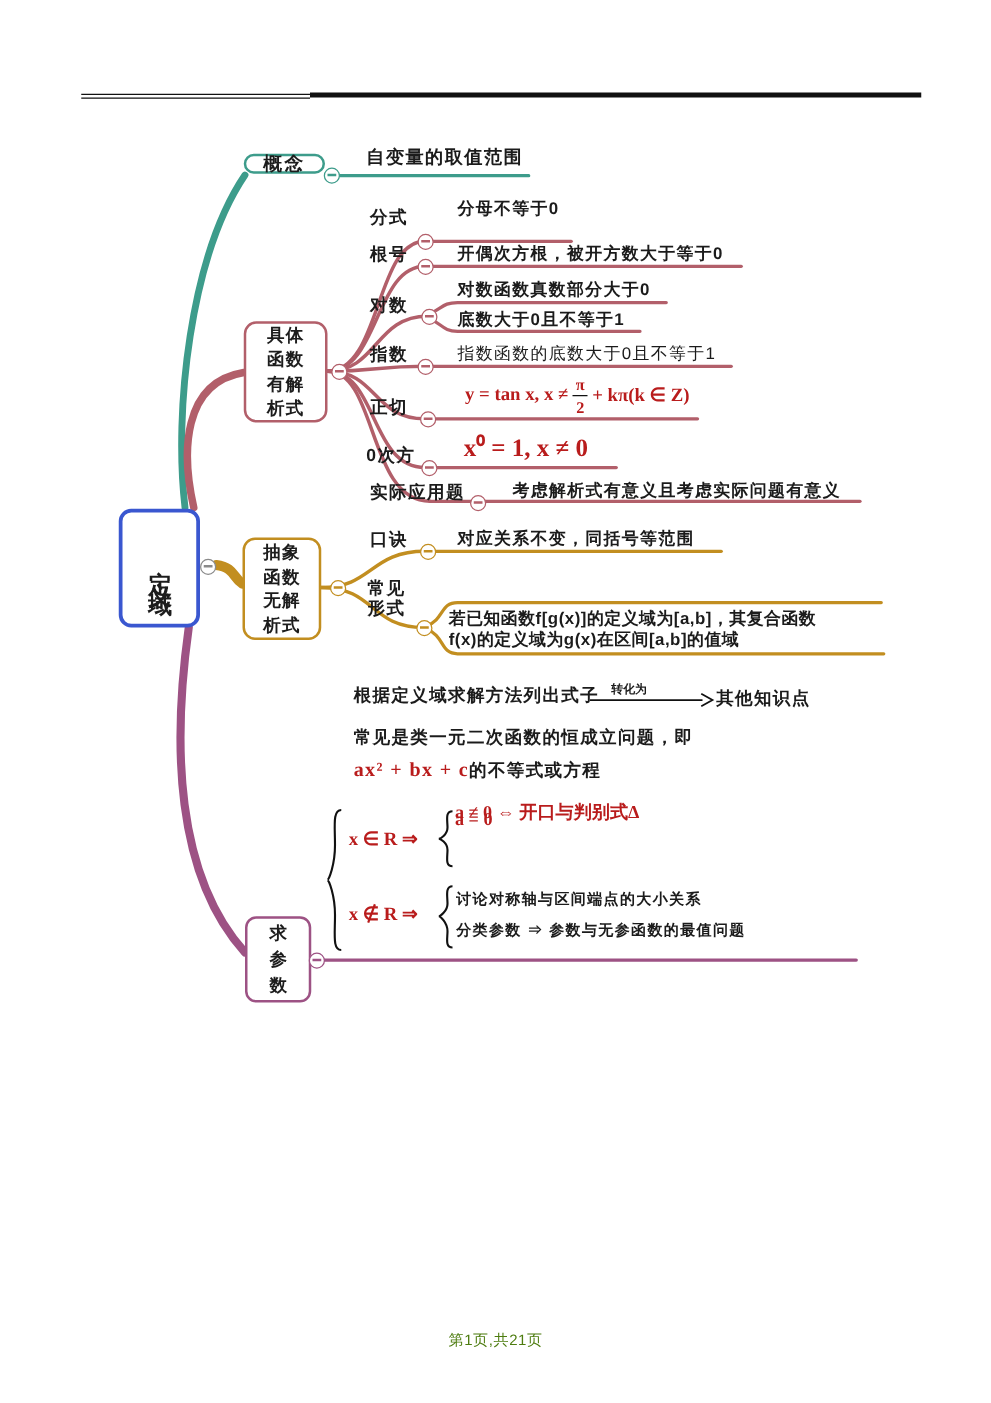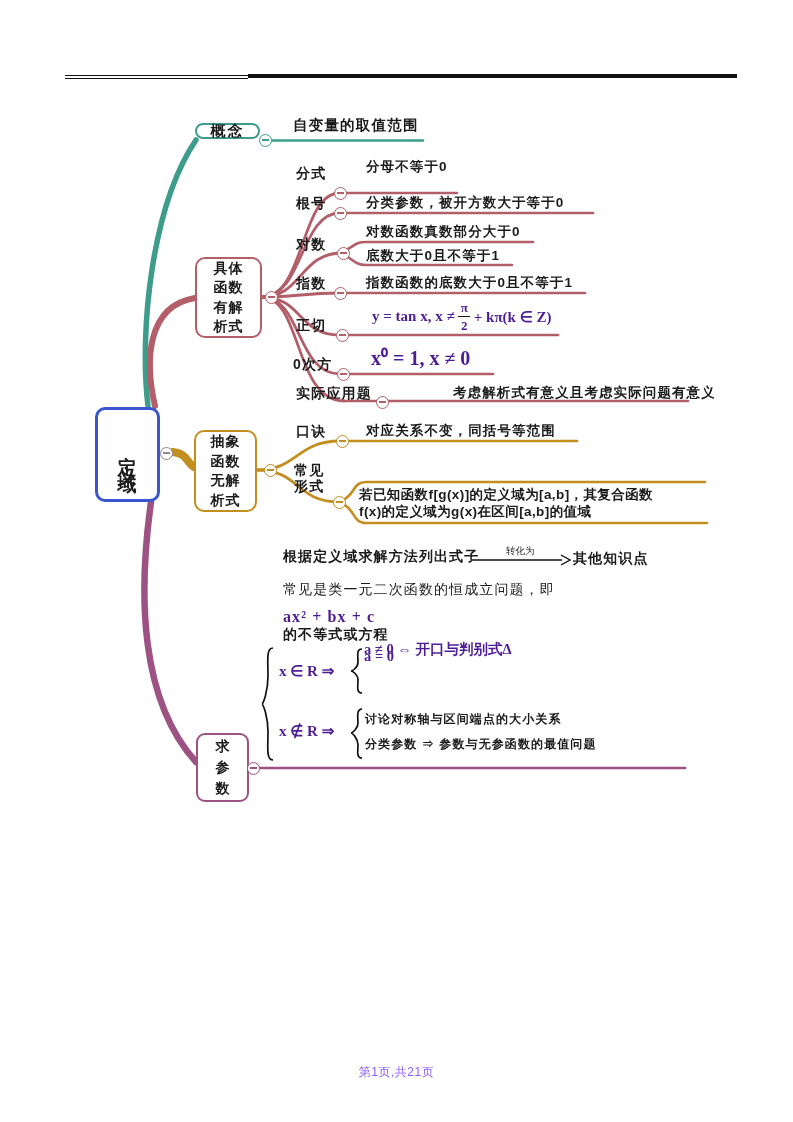--- a/index.html
+++ b/index.html
@@ -20,26 +20,26 @@
   .n-abstract{left:194px;top:430px;width:63px;height:82px;border:2.5px solid #C28E20;border-radius:10px;
           font-size:14px;line-height:19.5px;letter-spacing:1px;}
   .n-param{left:196px;top:733px;width:53px;height:69px;border:2.5px solid #9D5284;border-radius:9px;
           font-size:14px;line-height:21px;}
   .minus{position:absolute;z-index:4;width:13px;height:13px;border-radius:50%;background:#fff;
          border:1.6px solid currentColor;box-sizing:border-box;}
   .minus::after{content:"";position:absolute;left:2px;right:2px;top:50%;margin-top:-0.8px;height:1.6px;background:currentColor;}
   .lbl{position:absolute;z-index:3;font-weight:bold;font-size:14px;letter-spacing:1.2px;white-space:nowrap;}
   .txt{position:absolute;z-index:3;font-size:13.5px;letter-spacing:1.1px;white-space:nowrap;}
   .t13{font-size:13.5px;letter-spacing:0.4px;line-height:16.5px;white-space:pre-line;}
-  .math{position:absolute;z-index:3;font-family:"Liberation Serif",serif;font-weight:bold;color:#4c1d95;white-space:nowrap;}
+  .math{position:absolute;z-index:3;font-family:"Liberation Serif",serif;font-weight:bold;color:#b91c1c;white-space:nowrap;}
   .frac{display:inline-flex;flex-direction:column;align-items:center;vertical-align:middle;margin:0 3px;line-height:1;}
   .frac .num{padding:0 3px 2px;font-weight:bold;}
   .frac .den{border-top:1.6px solid #111;padding:2px 3px 0;font-weight:bold;}
-  .arrow-label{position:absolute;z-index:3;font-size:9.5px;font-weight:normal;letter-spacing:0;margin-left:17px;}
-  .footer{position:absolute;z-index:3;left:0;width:100%;top:1064px;text-align:center;font-size:12px;color:#8b5cf6;letter-spacing:0.5px;}
+  .arrow-label{position:absolute;z-index:3;font-size:9.5px;font-weight:bold;letter-spacing:0;}
+  .footer{position:absolute;z-index:3;left:0;width:100%;top:1064px;text-align:center;font-size:12px;color:#4d7c0f;letter-spacing:0.5px;}
 </style>
 </head>
 <body>
 
 <div class="page">
 
   <div class="rule-a"></div>
   <div class="rule-b"></div>
 
   <svg class="links" width="793" height="1122" viewBox="0 0 793 1122">
@@ -131,52 +131,52 @@
   <div class="minus" style="left:263.5px;top:463.5px;color:#C28E20;"></div>
   <div class="minus" style="left:335.5px;top:434.5px;color:#C28E20;"></div>
   <div class="minus" style="left:332.5px;top:495.5px;color:#C28E20;"></div>
   <div class="minus" style="left:246.5px;top:761.5px;color:#9D5284;"></div>
 
   <div class="lbl" style="left:293px;top:116px;font-size:14.5px;">自变量的取值范围</div>
 
   <div class="lbl" style="left:296px;top:165px;text-align:right;">分式</div>
   <div class="txt" style="left:366px;top:158px;font-weight:bold;text-align:right;">分母不等于0</div>
   <div class="lbl" style="left:296px;top:195px;">根号</div>
-  <div class="txt" style="left:366px;top:194px;font-weight:bold;">分类参数，被开方数大于等于0</div>
+  <div class="txt" style="left:366px;top:194px;font-weight:bold;">开偶次方根，被开方数大于等于0</div>
   <div class="lbl" style="left:296px;top:236px;">对数</div>
   <div class="txt" style="left:366px;top:223px;font-weight:bold;">对数函数真数部分大于0</div>
   <div class="txt" style="left:366px;top:247px;font-weight:bold;">底数大于0且不等于1</div>
   <div class="lbl" style="left:296px;top:275px;">指数</div>
-  <div class="txt" style="left:366px;top:274px;font-weight:bold;">指数函数的底数大于0且不等于1</div>
+  <div class="txt" style="left:366px;top:274px;font-weight:normal;">指数函数的底数大于0且不等于1</div>
   <div class="lbl" style="left:296px;top:317px;">正切</div>
   <div class="math" style="left:372px;top:301px;font-size:15px;display:flex;align-items:center;">
     <span>y = tan x, x ≠</span>
     <span class="frac" style="font-size:13px;">
       <b class="num">π</b>
       <b class="den">2</b>
     </span>
     <span>+ kπ(k ∈ Z)</span>
   </div>
   <div class="lbl" style="left:293px;top:356px;">0次方</div>
   <div class="math" style="left:371px;top:344px;font-size:20px;">x⁰ = 1, x ≠ 0</div>
   <div class="lbl" style="left:296px;top:385px;">实际应用题</div>
-  <div class="txt" style="left:410px;top:384px;font-weight:bold;margin-left:43px;">考虑解析式有意义且考虑实际问题有意义</div>
+  <div class="txt" style="left:410px;top:384px;font-weight:bold;">考虑解析式有意义且考虑实际问题有意义</div>
 
   <div class="lbl" style="left:296px;top:423px;">口诀</div>
   <div class="txt" style="left:366px;top:422px;font-weight:bold;">对应关系不变，同括号等范围</div>
   <div class="lbl" style="left:294px;top:463px;white-space:pre-line;line-height:15.5px;">常见
 形式</div>
   <div class="txt t13" style="left:359px;top:487px;font-weight:bold;">若已知函数f[g(x)]的定义域为[a,b]，其复合函数
 f(x)的定义域为g(x)在区间[a,b]的值域</div>
 
   <div class="txt" style="left:283px;top:548px;font-weight:bold;font-size:14px;">根据定义域求解方法列出式子</div>
   <div class="arrow-label" style="left:489px;top:545px;">转化为</div>
   <div class="txt" style="left:573px;top:550px;font-weight:bold;font-size:14px;">其他知识点</div>
-  <div class="txt" style="left:283px;top:581px;font-weight:normal;font-size:14px;">常见是类一元二次函数的恒成立问题，即</div>
-  <div class="txt" style="left:283px;top:608px;display:flex;align-items:baseline;flex-direction:column;">
+  <div class="txt" style="left:283px;top:581px;font-weight:bold;font-size:14px;">常见是类一元二次函数的恒成立问题，即</div>
+  <div class="txt" style="left:283px;top:608px;display:flex;align-items:baseline;">
     <span class="math" style="position:static;font-size:16px;">ax² + bx + c</span>
     <span style="font-weight:bold;font-size:14px;">的不等式或方程</span>
   </div>
   <div class="math" style="left:279px;top:662px;font-size:15px;">x ∈ R ⇒</div>
   <div class="math" style="left:364px;top:648px;font-size:14.5px;">a = 0</div>
   <div class="math" style="left:364px;top:640px;font-size:14.5px;">a ≠ 0 ⇔ 开口与判别式Δ</div>
   <div class="math" style="left:279px;top:722px;font-size:15px;">x ∉ R ⇒</div>
   <div class="txt" style="left:365px;top:711px;font-weight:bold;font-size:12px;">讨论对称轴与区间端点的大小关系</div>
   <div class="txt" style="left:365px;top:736px;font-weight:bold;font-size:12px;">分类参数 ⇒ 参数与无参函数的最值问题</div>
 

